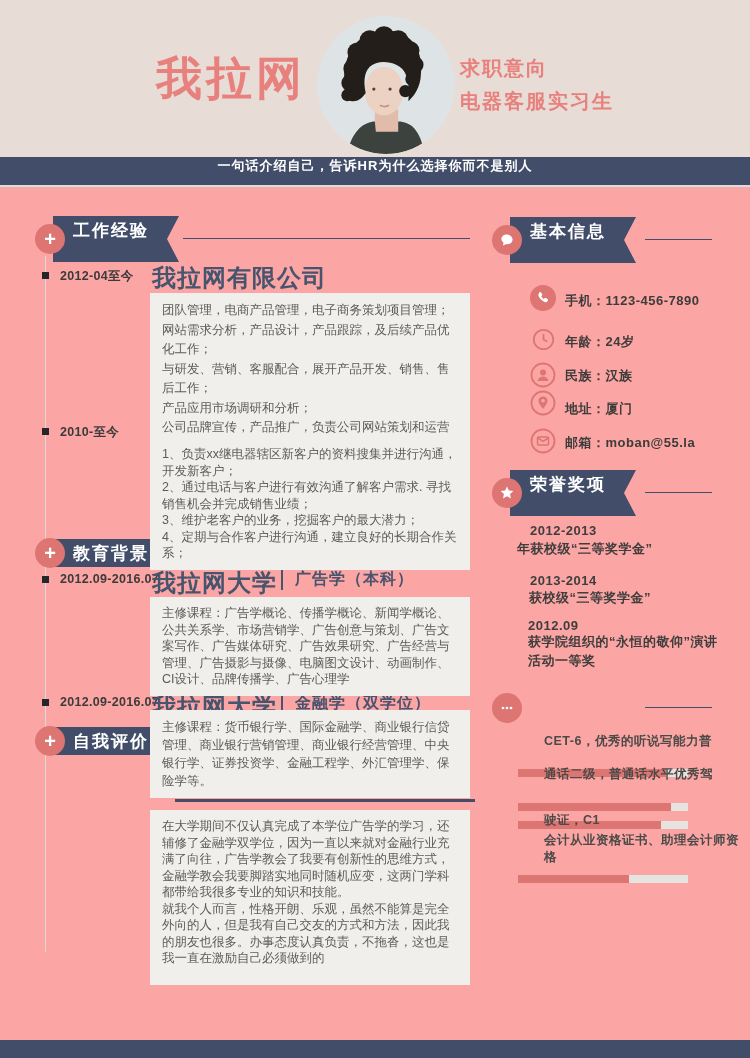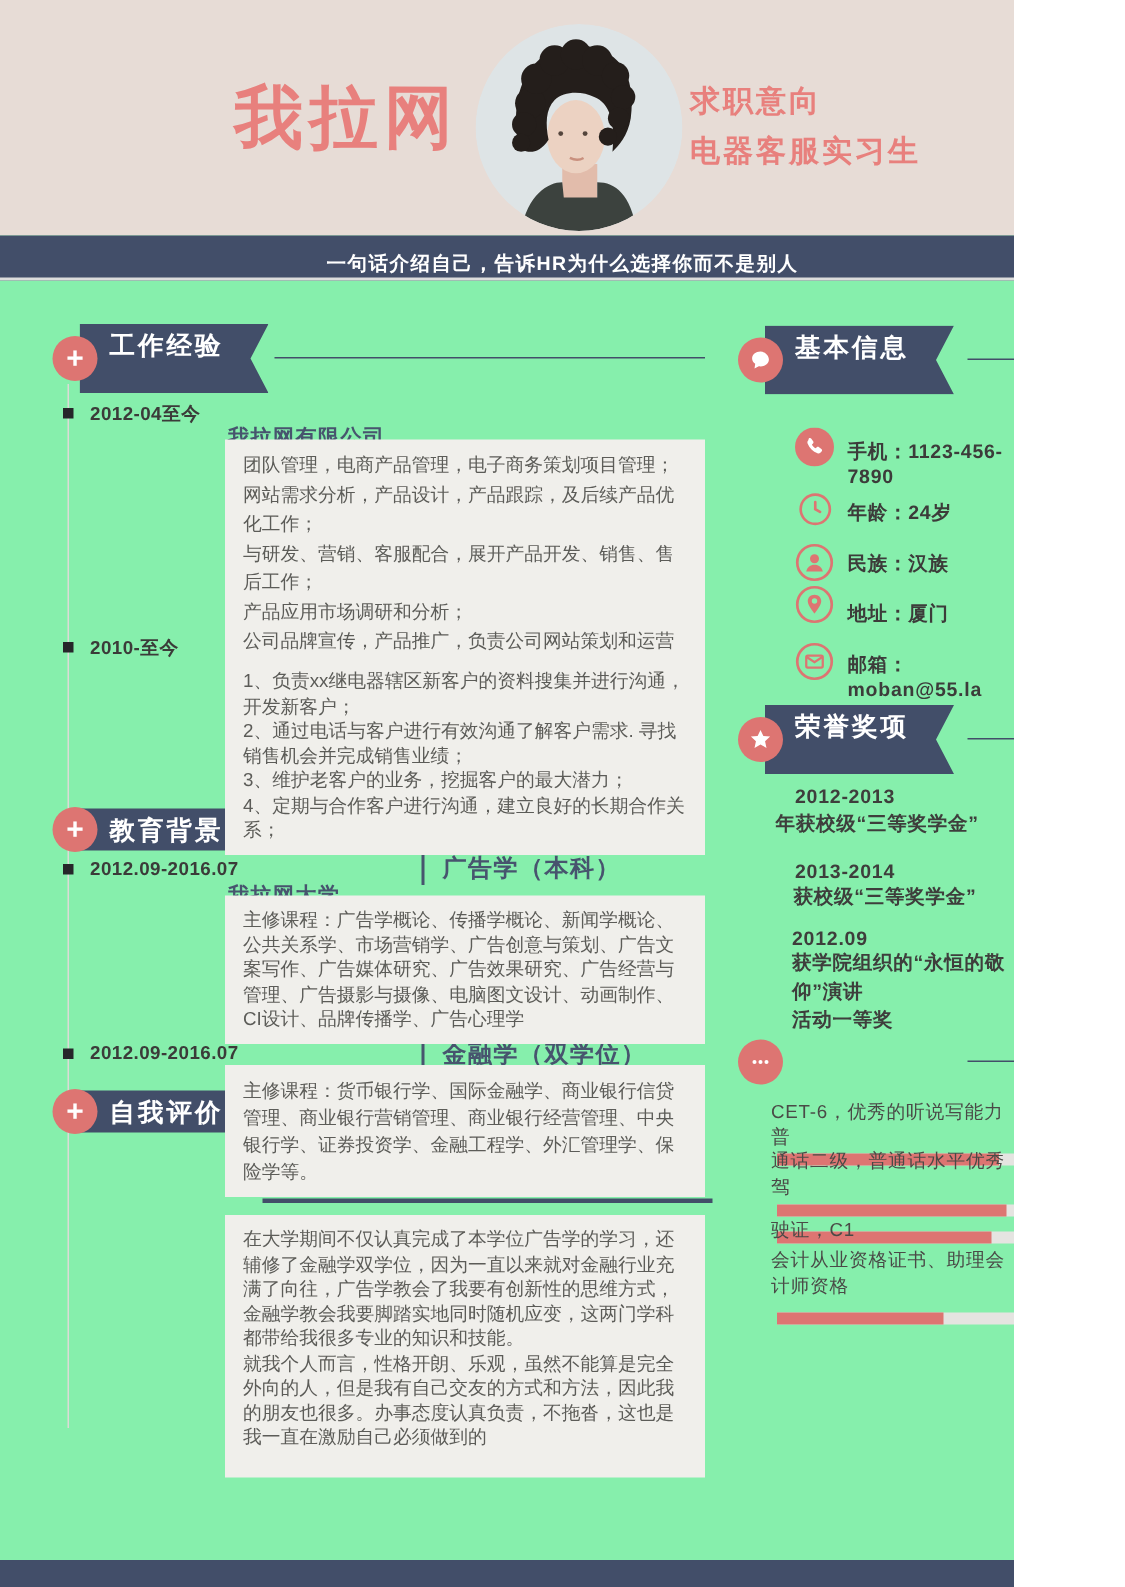--- a/index.html
+++ b/index.html
@@ -1,64 +1,64 @@
 <!DOCTYPE html>
 <html style="--navy: #424e69; --salmon: #dd7572; --beige: #e7dcd6; --blockbg: #f0efeb;"><head>
 <meta charset="utf-8">
 <style>
   :root{
     --navy:#424e69; --salmon:#dd7572; --beige:#e7dcd6; --blockbg:#f0efeb;
   }
   html,body{margin:0;padding:0;background:#fff;}
-  .page{position:relative;width:676px;height:1058px;background:#86efac;overflow:hidden;
+  .page{position:relative;width:750px;height:1058px;background:#fca5a5;overflow:hidden;
         font-family:"Liberation Sans","DejaVu Sans",sans-serif;}
 
   
   .hero{position:absolute;left:0;top:0;width:750px;height:157px;background:var(--beige);}
   .logo{position:absolute;left:156px;top:48px;font-size:46px;font-weight:bold;
         color:#e8807d;letter-spacing:4px;}
   .photo{position:absolute;left:317px;top:16px;width:138px;height:138px;border-radius:50%;}
   .intent{position:absolute;left:460px;top:52px;color:#e8807d;font-size:20px;
           font-weight:bold;line-height:33px;letter-spacing:2px;}
   .tagline{position:absolute;left:0;top:157px;width:750px;height:28px;background:var(--navy);
            color:#fff;font-size:13px;font-weight:bold;letter-spacing:1px;
-           display:flex;align-items:flex-end;justify-content:center;border-bottom:2px solid #dcdcdc;}
+           display:flex;align-items:flex-start;justify-content:center;border-bottom:2px solid #dcdcdc;}
   .footer-bar{position:absolute;left:0;top:1040px;width:750px;height:18px;background:var(--navy);}
 
   
   .banner{position:absolute;display:flex;align-items:center;height:30px;}
   .badge{width:30px;height:30px;border-radius:50%;background:var(--salmon);color:#fff;
          display:flex;align-items:center;justify-content:center;z-index:2;flex:none;
          font-weight:bold;font-size:20px;line-height:1;}
   .flag{margin-left:-12px;height:28px;background:var(--navy);color:#fff;font-size:17px;
         font-weight:bold;letter-spacing:2px;display:flex;align-items:center;padding:0 16px 0 20px;}
   .flag.notch{clip-path:polygon(0 0,100% 0,calc(100% - 12px) 50%,100% 100%,0 100%);
         padding:0 30px 18px 20px;}
   .hline{position:absolute;height:1px;background:var(--navy);}
 
   
   .vline{position:absolute;left:45px;top:256px;width:1px;height:696px;background:#dbdbd6;}
   .bullet{position:absolute;width:7px;height:7px;background:#26262a;}
   .date{position:absolute;font-size:12.5px;font-weight:bold;color:#3b3b39;letter-spacing:.3px;}
-  .org{position:absolute;font-size:14px;font-weight:bold;color:#47546e;letter-spacing:1px;z-index:0;margin-top:21px;}
+  .org{position:absolute;font-size:24px;font-weight:bold;color:#47546e;letter-spacing:1px;z-index:0;}
   .role{position:absolute;font-size:16px;font-weight:bold;color:#47546e;letter-spacing:1px;
         border-left:2px solid #47546e;padding-left:12px;z-index:0;}
   .desc{position:absolute;width:296px;background:var(--blockbg);color:#5c5c58;font-size:12.5px;
         padding:8px 12px;white-space:pre-line;z-index:1;}
   .desc.lh-loose{line-height:19.5px;}
   .desc.lh-tight{line-height:16.5px;}
   .desc.lh-mid{line-height:18px;}
   .divider{position:absolute;left:175px;top:799px;width:300px;height:3px;background:var(--navy);}
 
   
   .c-icon{position:absolute;width:26px;height:26px;left:530px;}
   .c-text{position:absolute;left:565px;font-size:13px;font-weight:bold;color:#3c3c3a;letter-spacing:.5px;}
   .award{position:absolute;font-size:13px;font-weight:bold;color:#3e3e3c;
          line-height:19px;letter-spacing:.5px;white-space:pre-line;}
-  .skill-text{position:absolute;left:514px;font-size:12.5px;font-weight:normal;color:#4a4a47;
+  .skill-text{position:absolute;left:544px;font-size:12.5px;font-weight:bold;color:#4a4a47;
          letter-spacing:.5px;z-index:1;}
   .bar{position:absolute;left:518px;width:170px;height:8px;background:#e5e4e1;z-index:0;}
   .bar i{display:block;height:100%;background:var(--salmon);}
 </style>
 </head>
 <body>
 
 <div class="page">
 
   <div class="hero">

